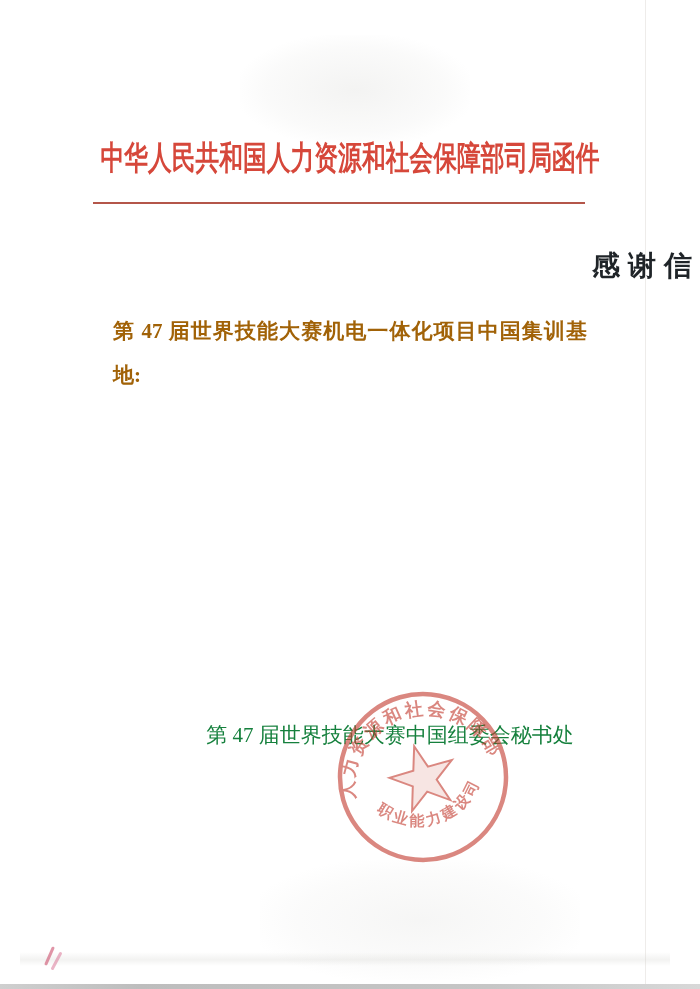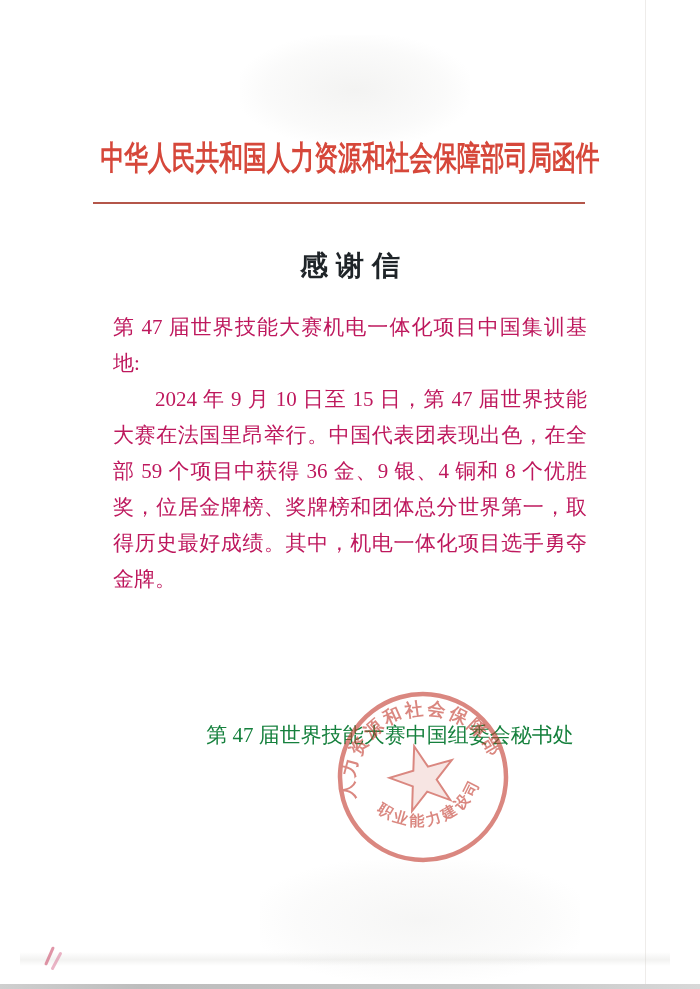--- a/index.html
+++ b/index.html
@@ -54,36 +54,37 @@
     left: 93px;
     width: 492px;
     height: 2px;
     background: #b4564a;
   }
   .doc-title {
     position: absolute;
     top: 247px;
     left: 0;
     width: 100%;
-    text-align: center;
+    text-align: right;
     font-size: 28px;
     font-weight: bold;
     color: #1f2428;
     letter-spacing: 8px;
     text-indent: 8px;
   }
   .body-block {
     position: absolute;
     top: 309px;
     left: 113px;
     width: 474px;
     font-size: 21px;
-    line-height: 36px;
-    color: #be185d;
+    line-height: 44px;
+    color: #a16207;
     text-align: justify;
+    font-weight: bold;
   }
   .body-block p {
     margin: 0;
     text-indent: 2em;
   }
   .body-block .salutation {
     text-indent: 0;
   }
   .signature-block {
     position: absolute;
@@ -160,21 +161,20 @@
   <div class="smudge-bottom"></div>
 
   <div class="letterhead-title">中华人民共和国人力资源和社会保障部司局函件</div>
 
   <div class="letterhead-rule"></div>
 
   <div class="doc-title">感谢信</div>
 
   <div class="body-block">
     <p class="salutation">第 47 届世界技能大赛机电一体化项目中国集训基地:</p>
-    <p>2024 年 9 月 10 日至 15 日，第 47 届世界技能大赛在法国里昂举行。中国代表团表现出色，在全部 59 个项目中获得 36 金、9 银、4 铜和 8 个优胜奖，位居金牌榜、奖牌榜和团体总分世界第一，取得历史最好成绩。其中，机电一体化项目选手勇夺金牌。</p>
   </div>
 
   <div class="signature-block">
     <div>第 47 届世界技能大赛中国组委会秘书处</div>
   </div>
 
   <div class="seal">
     <svg viewBox="0 0 186 186" width="186" height="186" xmlns="http://www.w3.org/2000/svg">
       <circle cx="93" cy="93" r="83" fill="none" stroke="#c43f33" stroke-width="4.5"></circle>
       <path id="sealTopArc" d="M 21 103 A 72 72 0 1 1 165 103" fill="none"></path>

